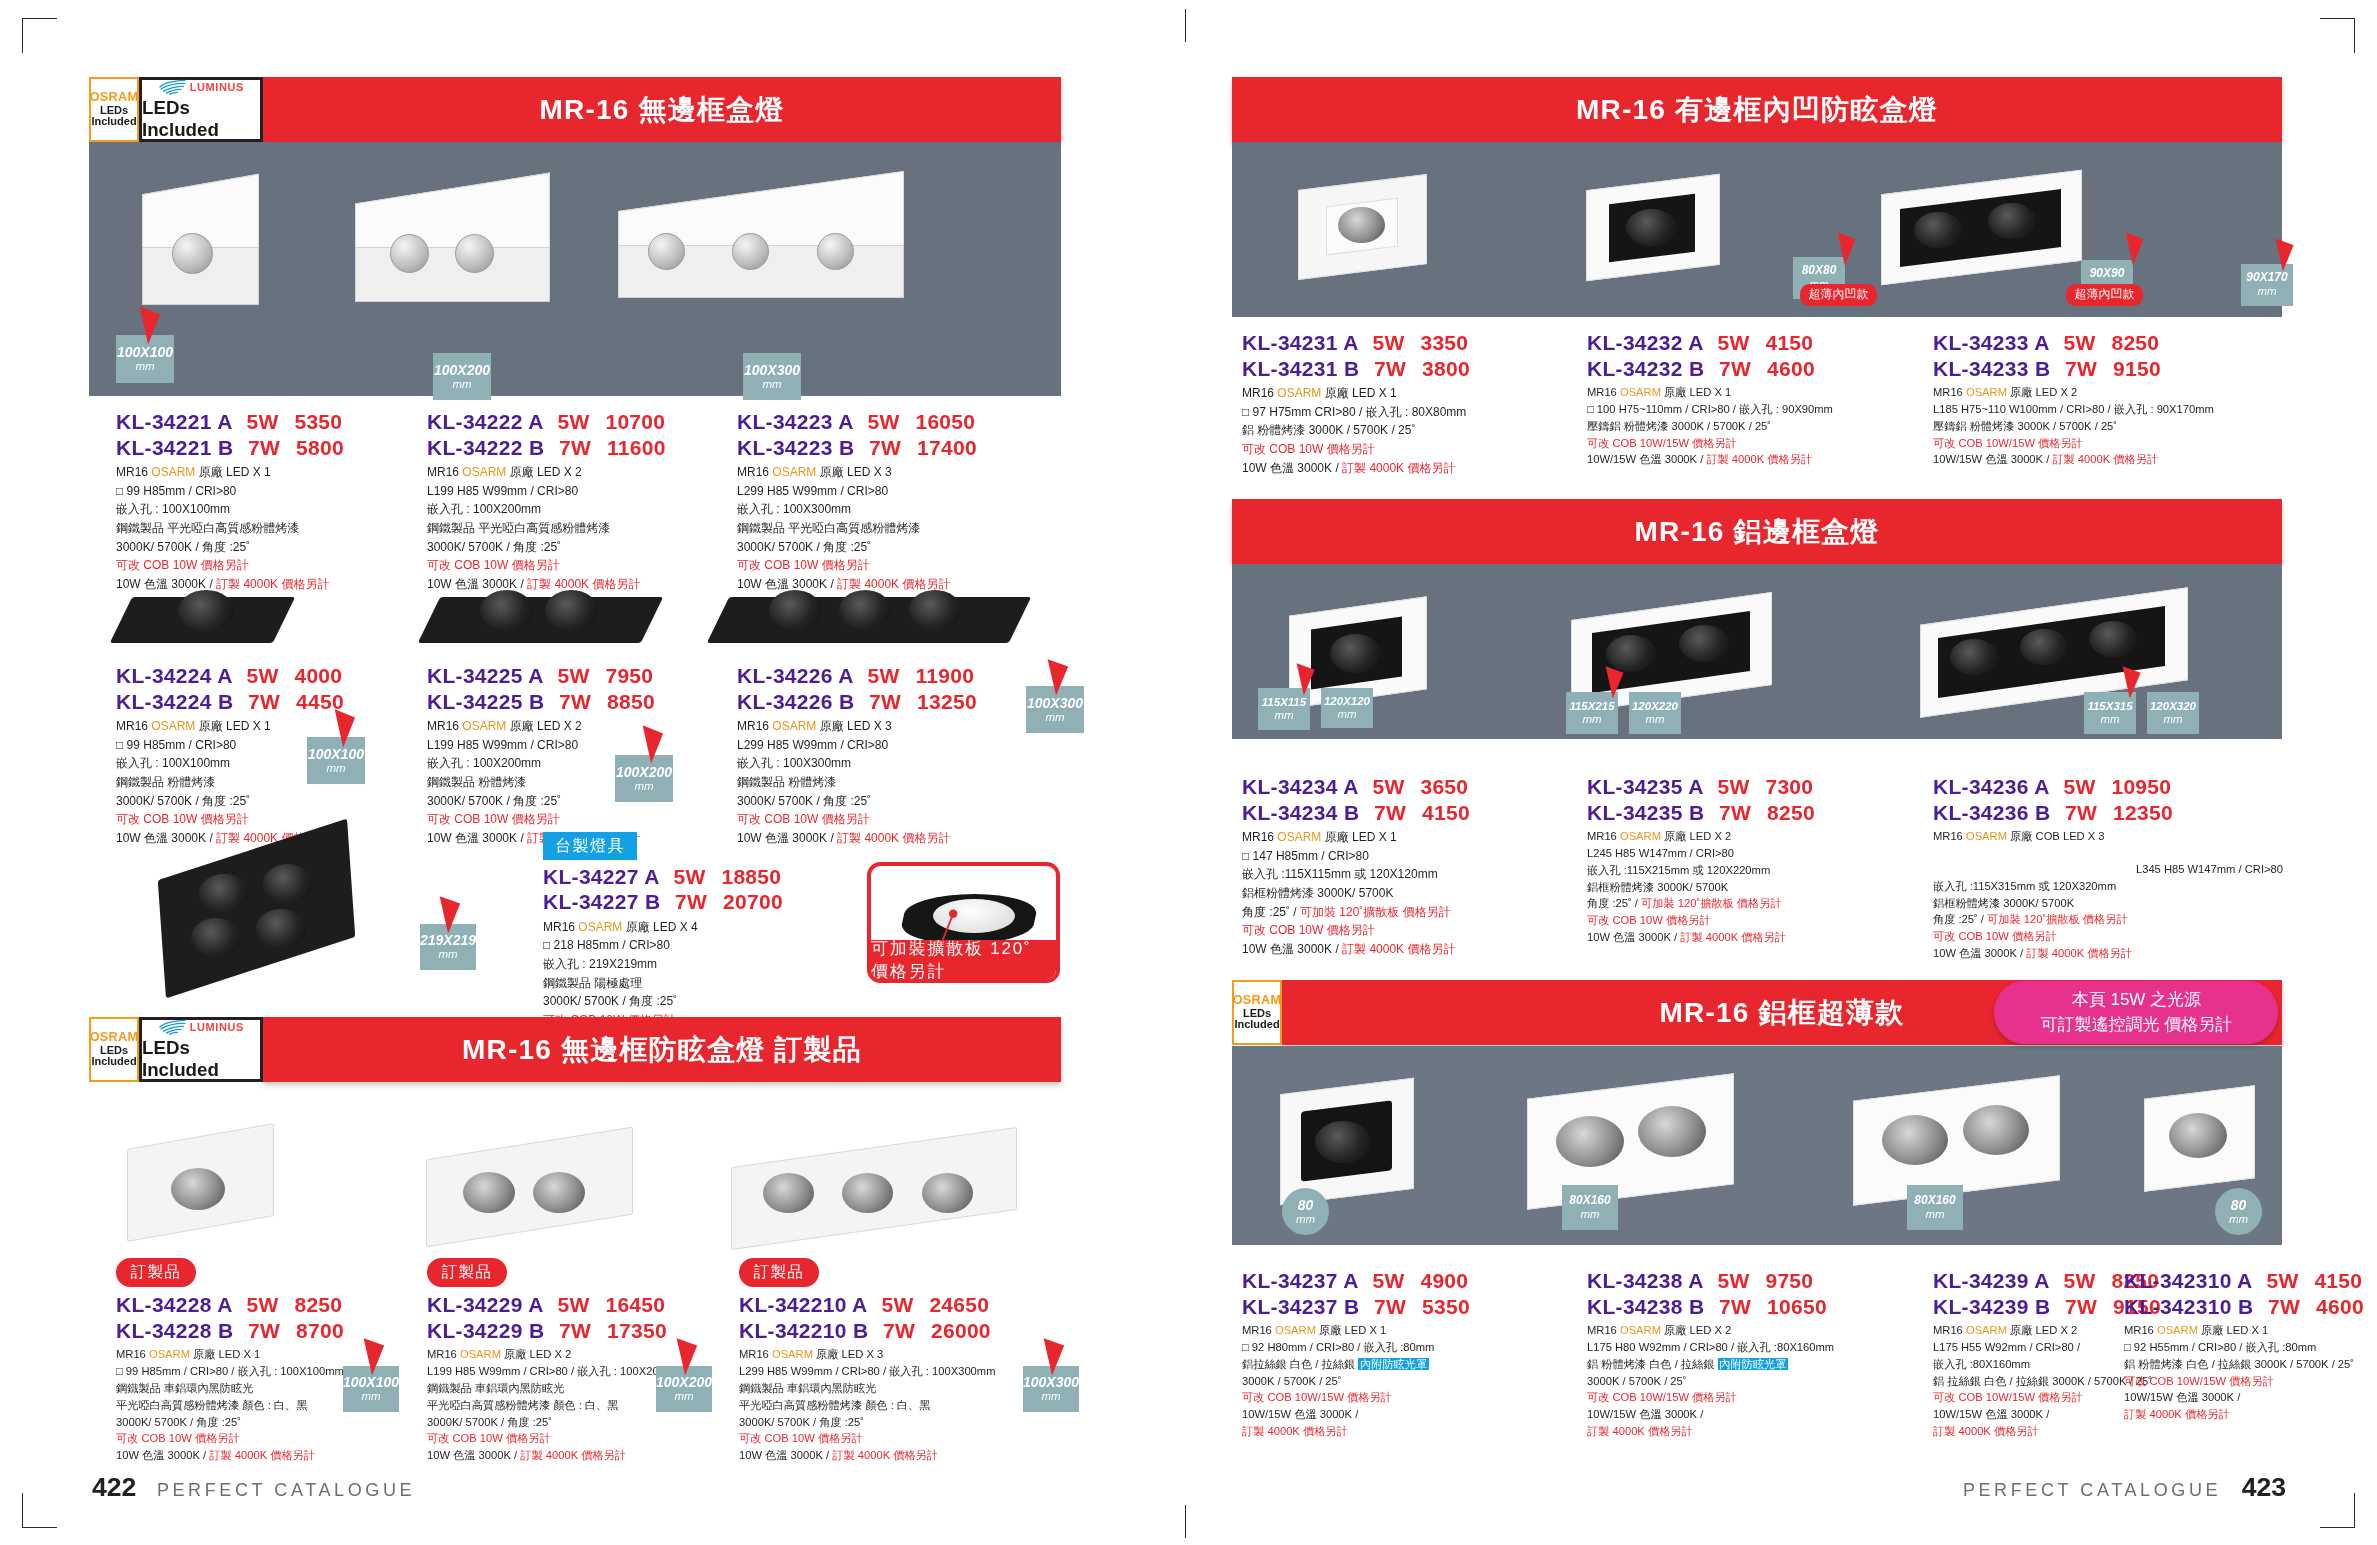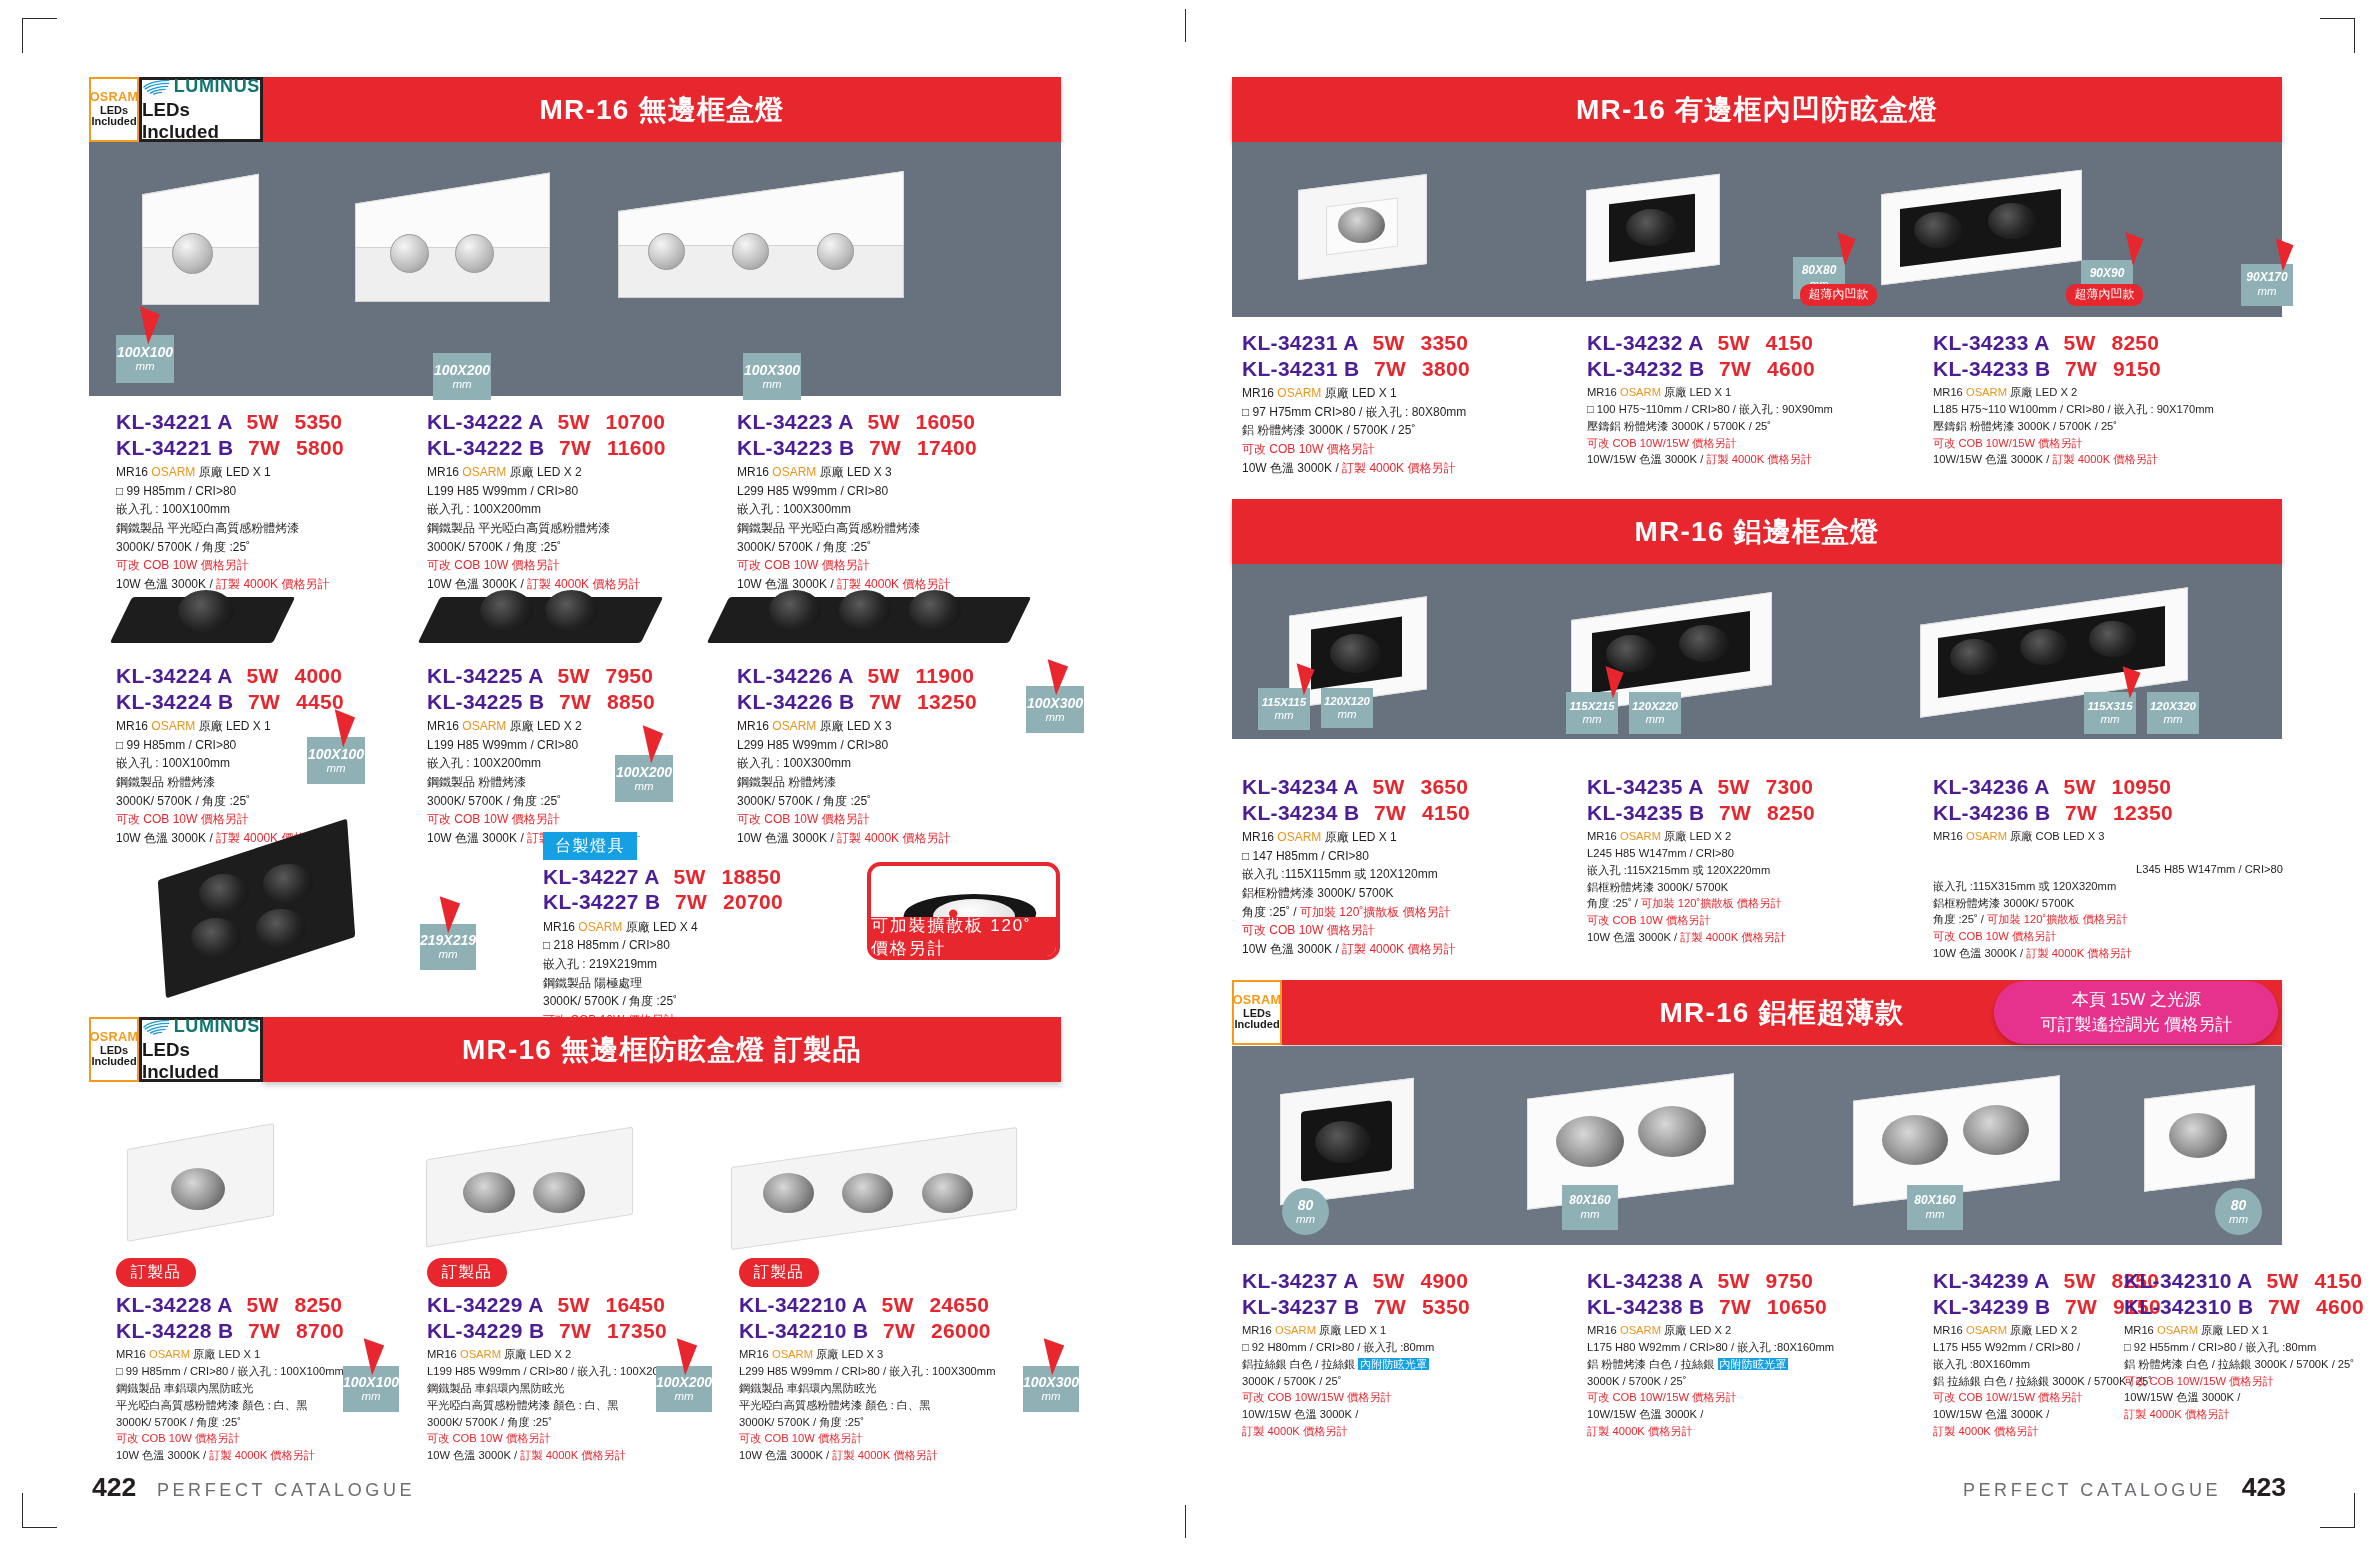--- a/index.html
+++ b/index.html
@@ -33,21 +33,21 @@
     display:flex;flex-direction:column;align-items:center;justify-content:center;
     line-height:1.05;z-index:3;
   }
   .osram-badge .o{color:#f59b1c;font-weight:bold;font-size:12.7px;letter-spacing:0.3px;}
   .osram-badge .l{color:#1a1a1a;font-size:11px;font-weight:bold;}
   .lum-badge{
     width:124px;background:#fff;border:3px solid #231f20;box-sizing:border-box;
     display:flex;flex-direction:column;align-items:center;justify-content:center;z-index:3;
   }
   .lum-badge .logo{display:flex;align-items:center;gap:3.6px;}
-  .lum-badge .logo .txt{color:#0f766e;font-weight:bold;font-size:18px;letter-spacing:0.6px;}
+  .lum-badge .logo .txt{color:#ef4444;font-weight:bold;font-size:11px;letter-spacing:0.6px;}
   .lum-badge .sub{color:#1a1a1a;font-size:18.7px;font-weight:bold;margin-top:1.2px;}
   .pink-badge{
     position:absolute;right:3.6px;top:1.2px;width:284px;height:63px;background:#e6328c;
     border-radius:31px;color:#fff;display:flex;flex-direction:column;align-items:center;
     justify-content:center;font-size:17px;line-height:1.45;z-index:4;
     box-shadow:0 3px 4.8px rgba(0,0,0,.2);
   }
 
   
   .photoband{position:absolute;background:#67727e;}
@@ -391,21 +391,21 @@
         <div class="spec"><span>MR16 </span><span class="orange">OSARM</span><span> 原廠 LED X 4</span></div>
         <div class="spec" style="margin-top: 0px;"><span>□ 218 H85mm / CRI&gt;80</span></div>
         <div class="spec" style="margin-top: 0px;"><span>嵌入孔 : 219X219mm</span></div>
         <div class="spec" style="margin-top: 0px;"><span>鋼鐵製品 陽極處理</span></div>
         <div class="spec" style="margin-top: 0px;"><span>3000K/ 5700K / 角度 :25˚</span></div>
         <div class="spec" style="margin-top: 0px;"><span class="red">可改 COB 10W 價格另計</span></div>
         <div class="spec" style="margin-top: 0px;"><span>10W 色溫 3000K / </span><span class="red">訂製 4000K 價格另計</span></div>
       </div>
   </div>
 
-  <div class="callout" style="left:867px;top:862px;width:193px;height:98px;">
+  <div class="callout" style="left:867px;top:862px;width:193px;height:121px;">
     <div style="position:absolute;left:28px;top:14.5px;width:139px;height:64px;">
       <div style="position:absolute;left:3.6px;top:13.3px;width:132px;height:50px;background:#161616;border-radius:50%/40%;transform:skewX(-12deg);"></div>
       <div style="position:absolute;left:34px;top:18px;width:82px;height:34px;background:radial-gradient(ellipse at 45% 35%,#ffffff,#e2e2e2 70%,#c8c8c8 100%);border-radius:50%;"></div>
       <svg style="position:absolute;left:17px;top:24px;" width="72" height="56" viewBox="0 0 120 92">
         <path d="M62 14 L34 84" stroke="#e8262d" stroke-width="3" fill="none"></path>
         <circle cx="62" cy="14" r="7" fill="#e8262d"></circle>
       </svg>
     </div>
     <div class="cap">可加裝擴散板 120˚ 價格另計</div>
   </div>

